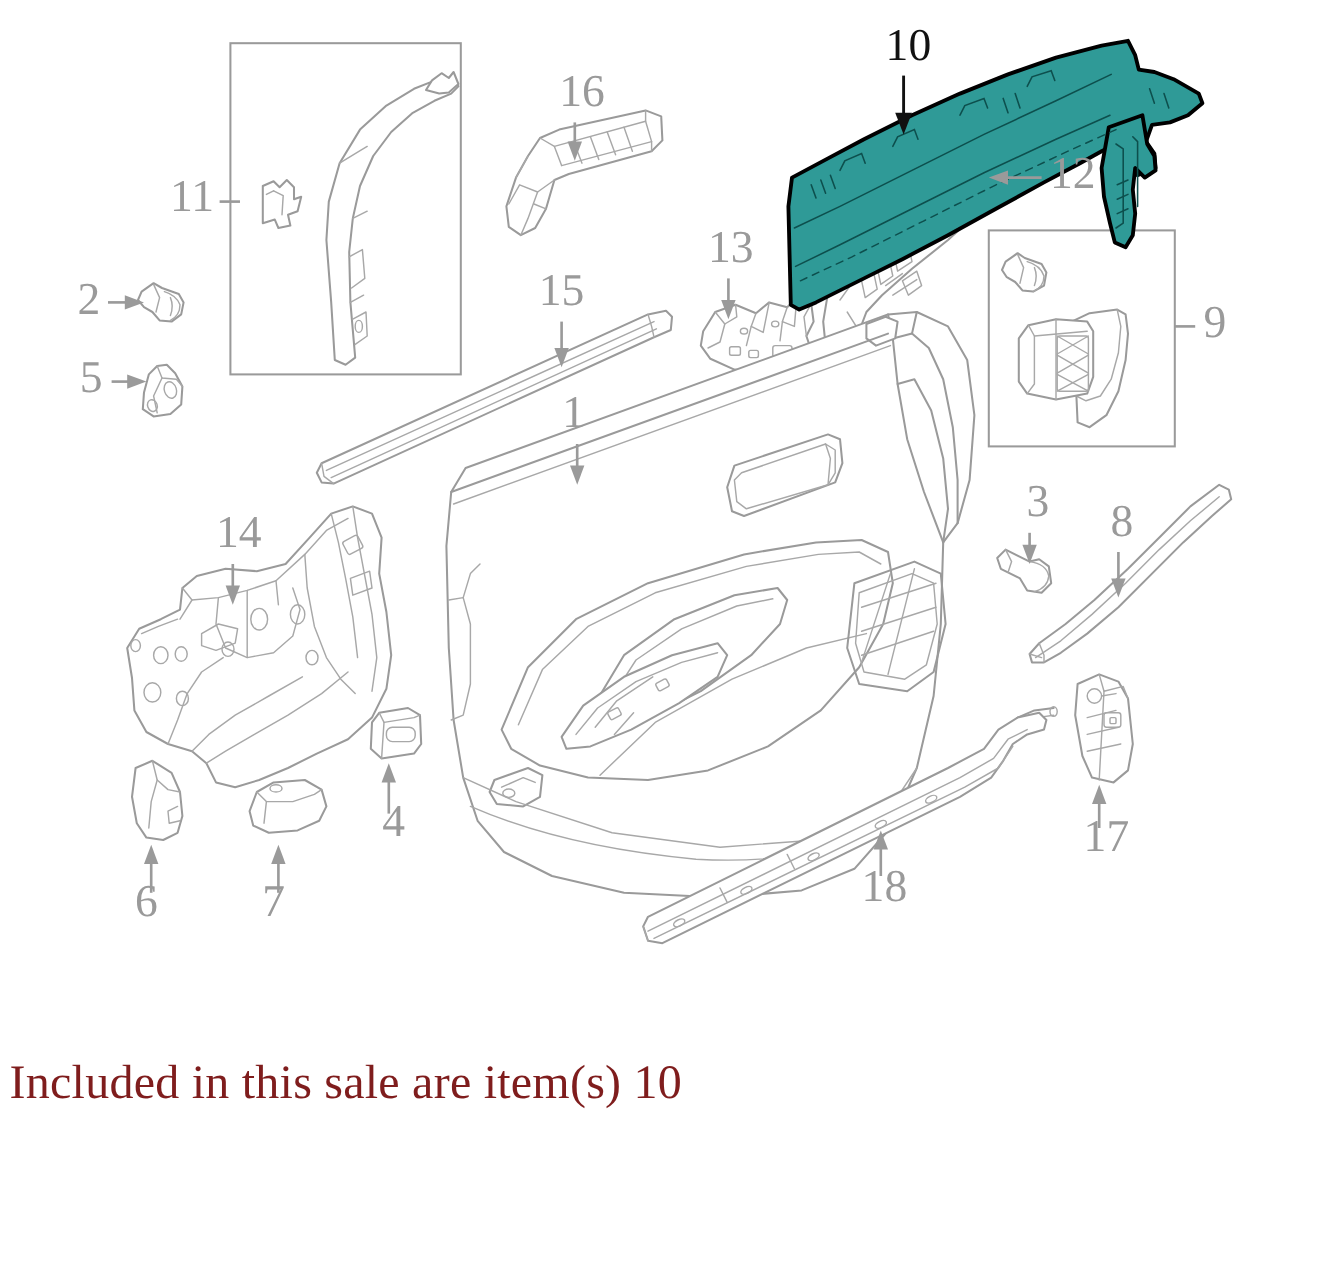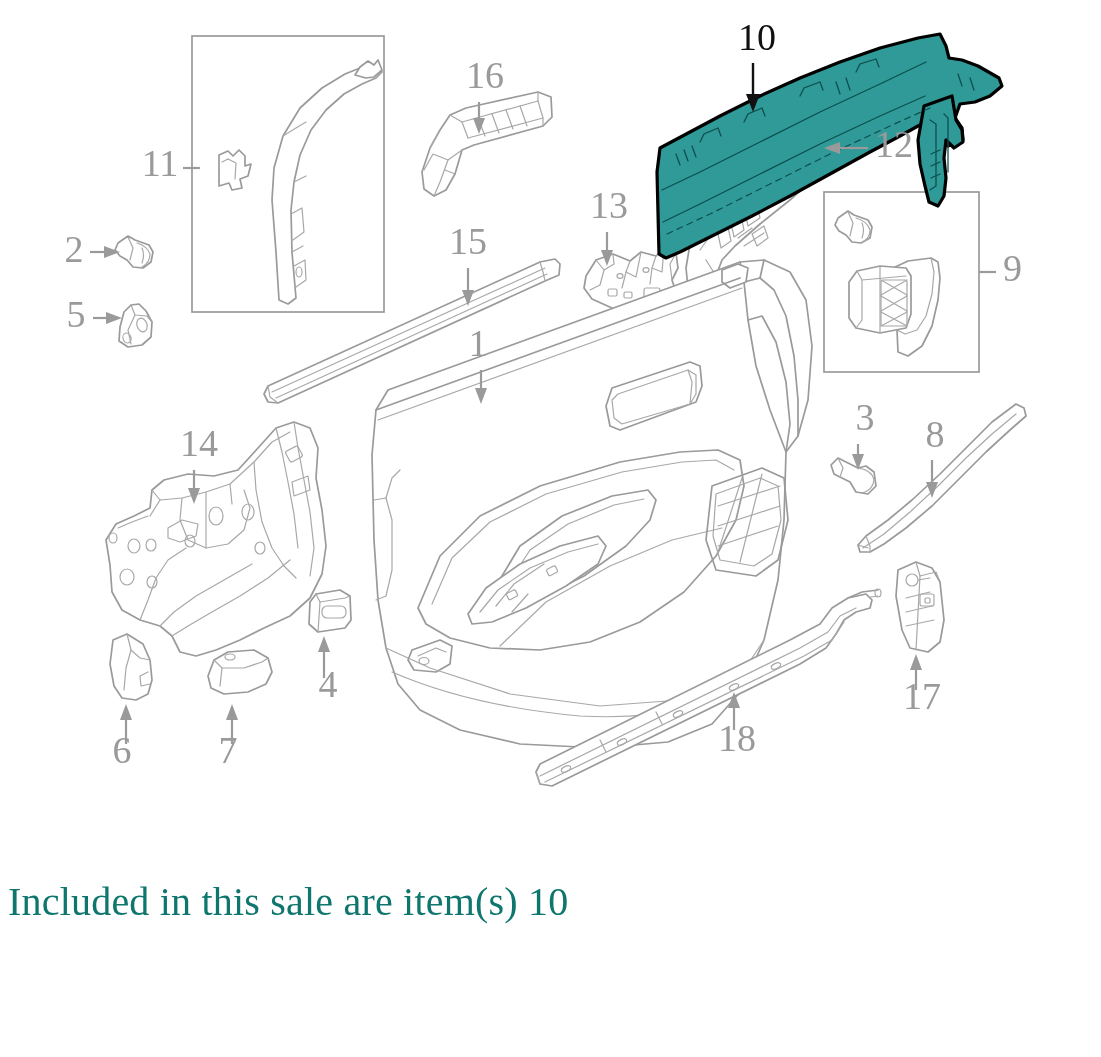--- a/index.html
+++ b/index.html
@@ -99,21 +99,21 @@
     stroke-width: 1.2;
     stroke-dasharray: 6 5;
     stroke-linecap: round;
   }
   #sale-caption {
     position: absolute;
     left: 8px;
     top: 878px;
     font-family: "Liberation Serif", serif;
     font-size: 40px;
-    color: #0f766e;
+    color: #7f1d1d;
     white-space: nowrap;
     letter-spacing: 0.2px;
   }
 </style>
 </head>
 <body>
 
 <div id="diagram-stage">
 <svg id="diagram-svg" viewBox="0 0 1101 800" xmlns="http://www.w3.org/2000/svg">
 

